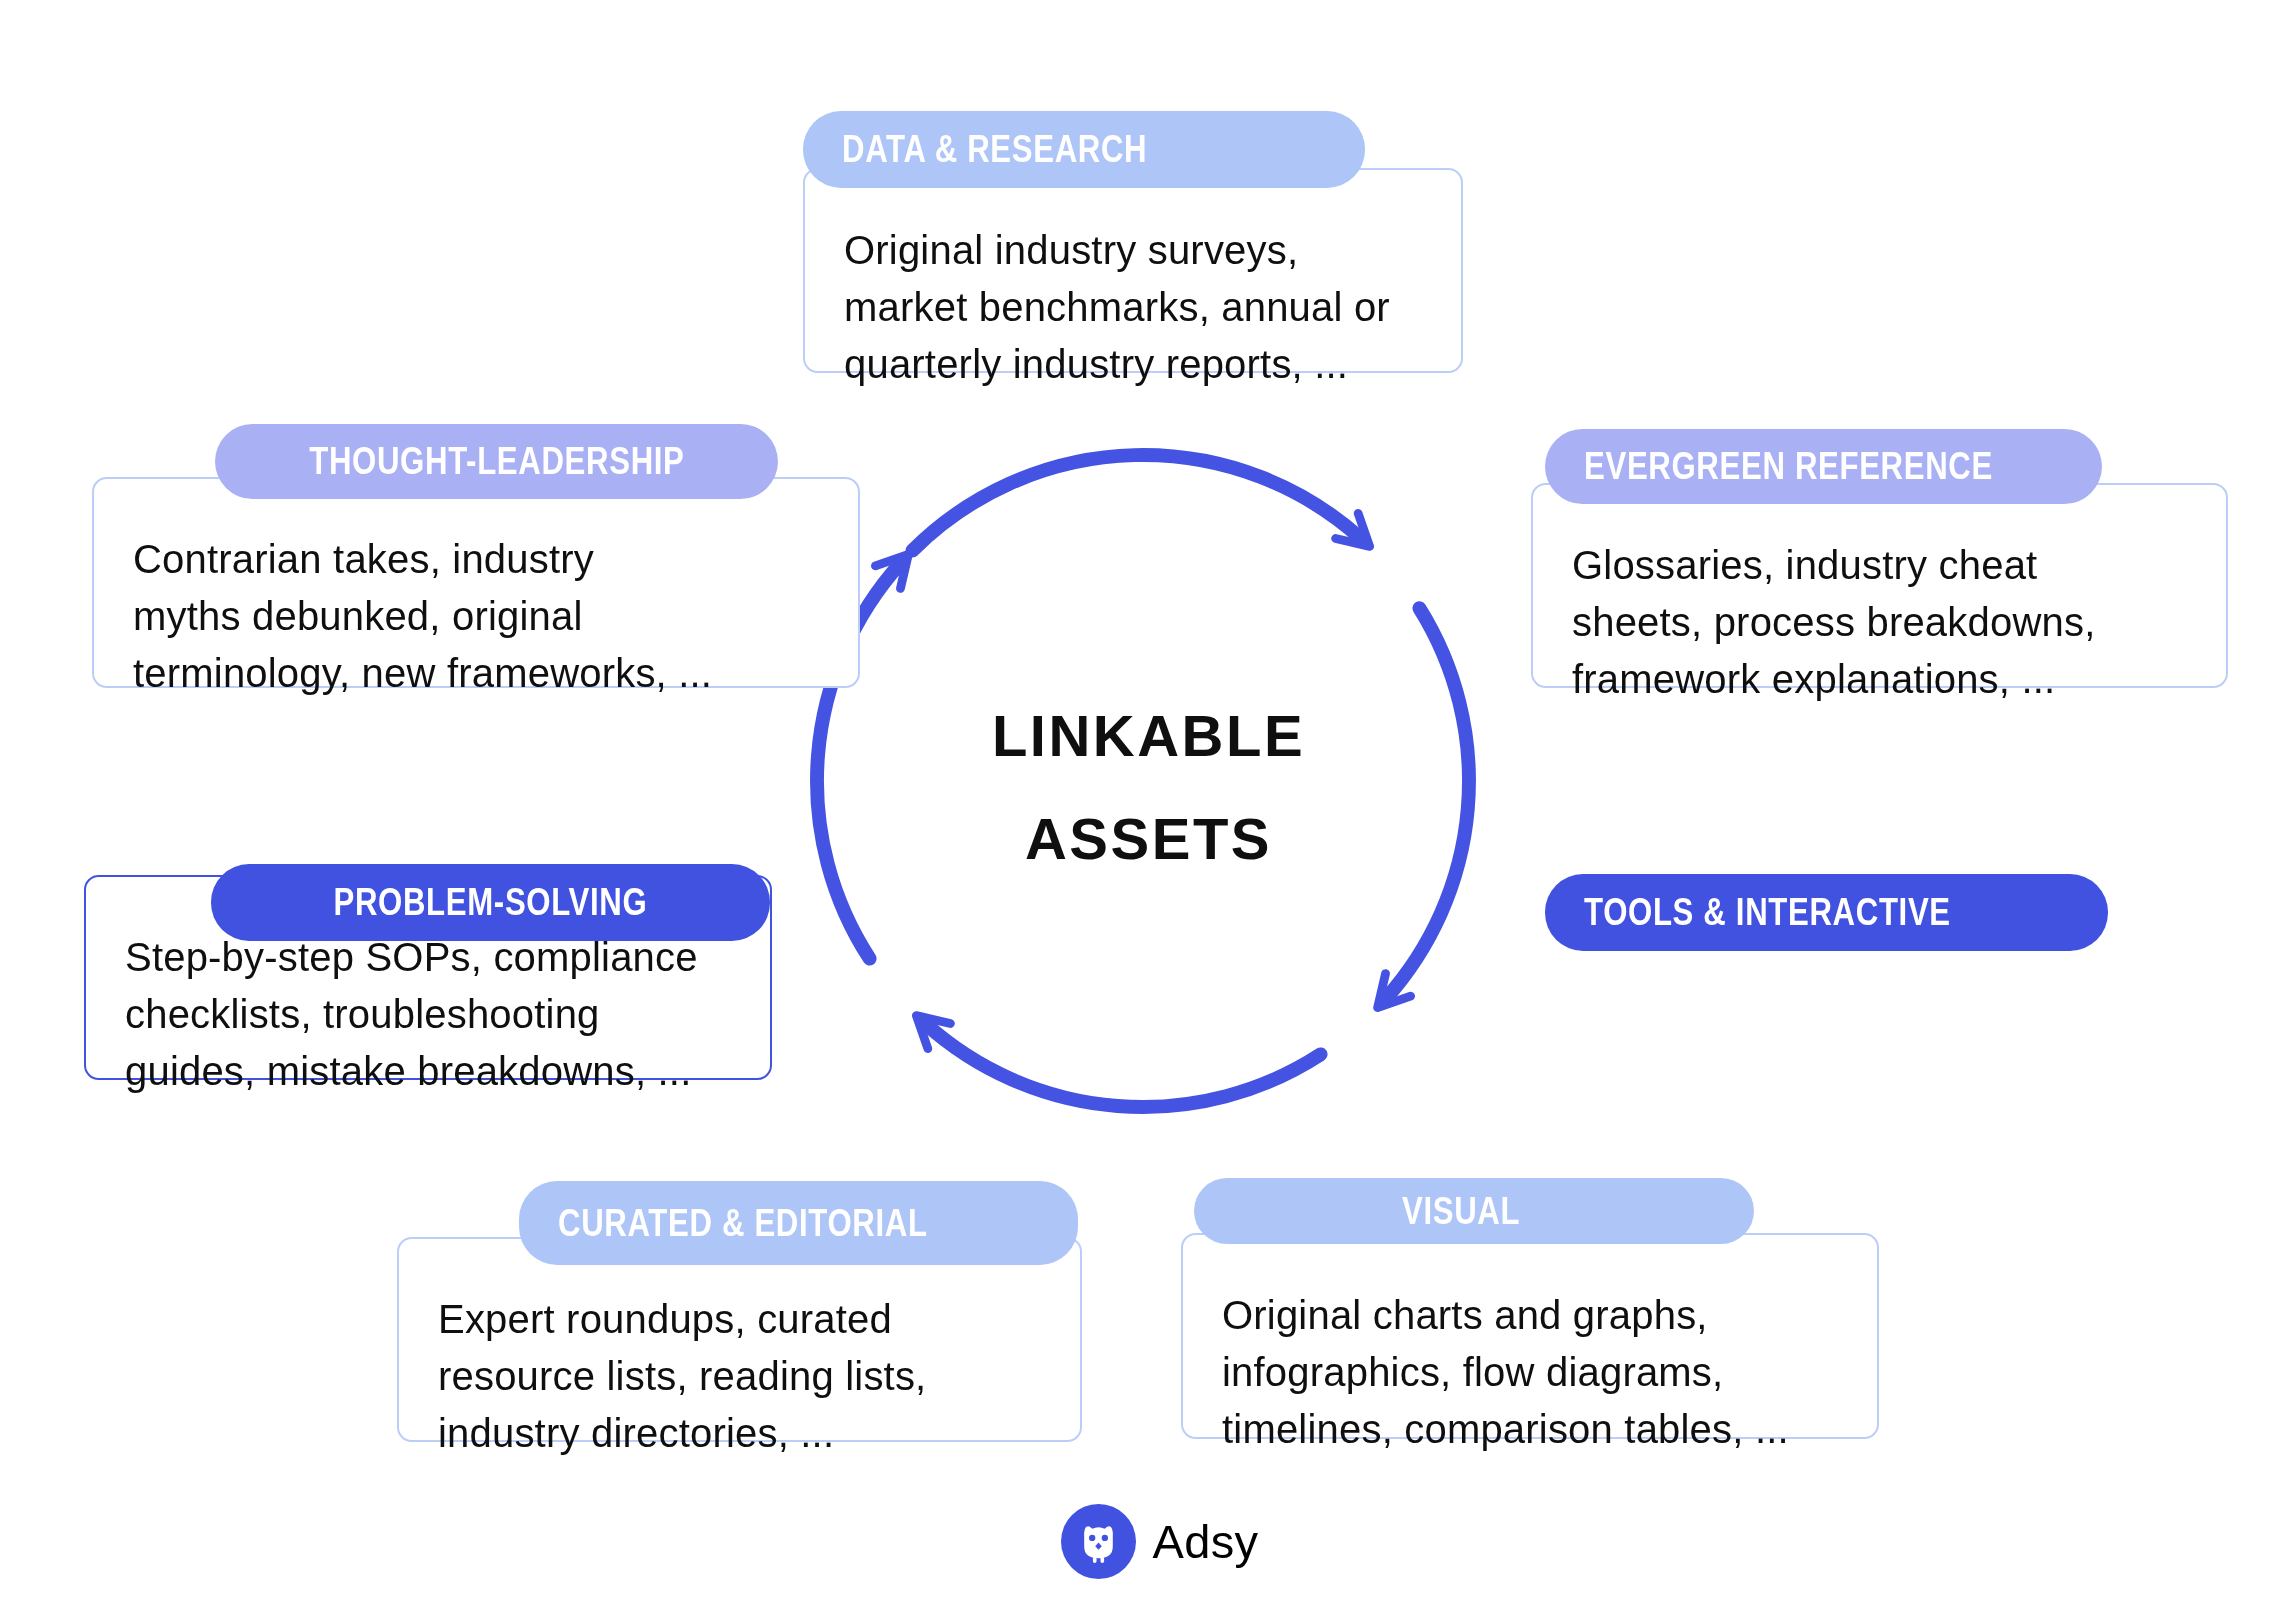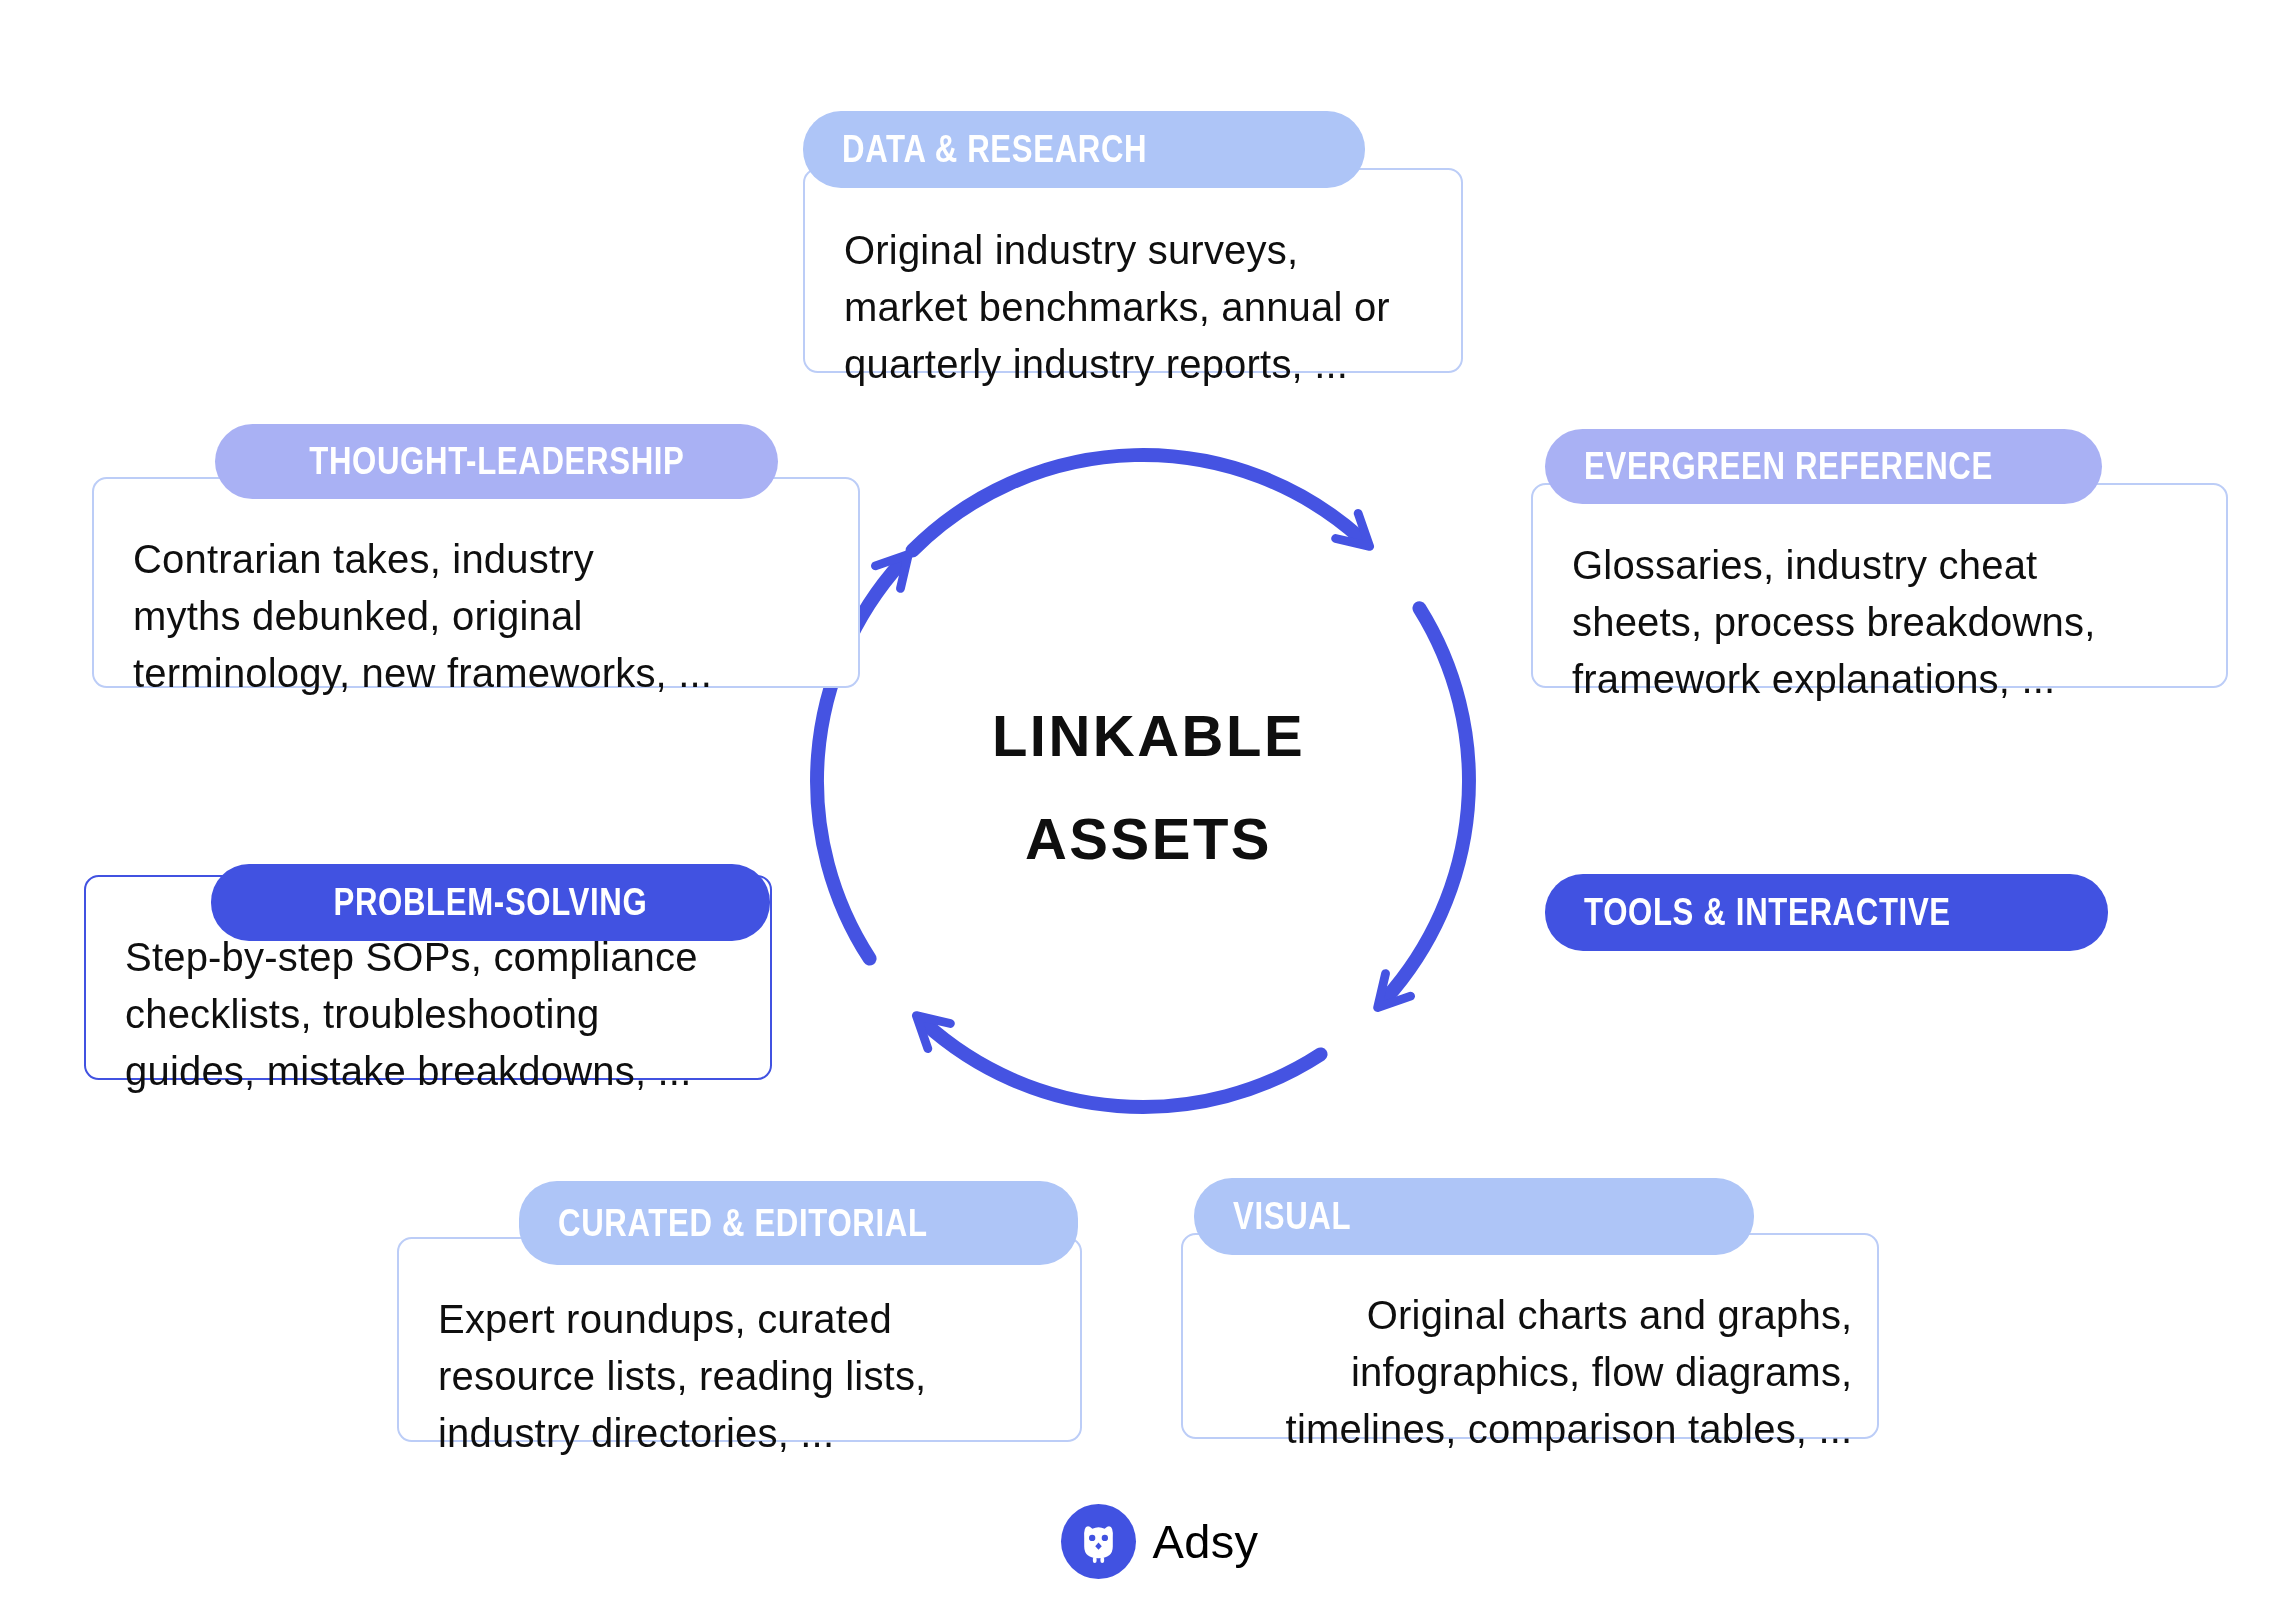--- a/index.html
+++ b/index.html
@@ -63,30 +63,30 @@
   .variant-dark.pill { background: var(--dark-blue); margin-top: 47px; }
   .variant-dark.card { border-color: var(--dark-blue); }
 
   
   #pill-0 { left: 803px;  top: 111px;  width: 562px; height: 77px; }
   #pill-1 { left: 215px;  top: 424px;  width: 563px; height: 75px; }
   #pill-2 { left: 1545px; top: 429px;  width: 557px; height: 75px; }
   #pill-3 { left: 211px;  top: 817px;  width: 559px; height: 77px; }
   #pill-4 { left: 1545px; top: 827px; width: 563px; height: 77px; }
   #pill-5 { left: 519px;  top: 1181px; width: 559px; height: 84px; }
-  #pill-6 { left: 1194px; top: 1178px; width: 560px; height: 77px; }
+  #pill-6 { left: 1194px; top: 1178px; width: 560px; height: 66px; justify-content: center; }
 
   
   #card-0 { left: 803px;  top: 168px;  width: 660px; height: 205px; }
   #card-1 { left: 92px;  top: 477px;  width: 768px; height: 211px; }
   #card-2 { left: 1531px; top: 483px;  width: 697px; height: 205px; }
   #card-3 { left: 84px;  top: 875px; width: 688px; height: 205px; }
   #card-4 { left: 1531px; top: 880px; width: 701px; height: 208px; }
   #card-5 { left: 397px;  top: 1237px; width: 685px; height: 205px; }
-  #card-6 { left: 1181px; top: 1233px; width: 698px; height: 206px; text-align: right; }
+  #card-6 { left: 1181px; top: 1233px; width: 698px; height: 206px; }
 
   
   .cycle-arrows {
     position: absolute;
     left: 799px;
     top: 437px;
     width: 688px;
     height: 688px;
     z-index: 1;
   }

